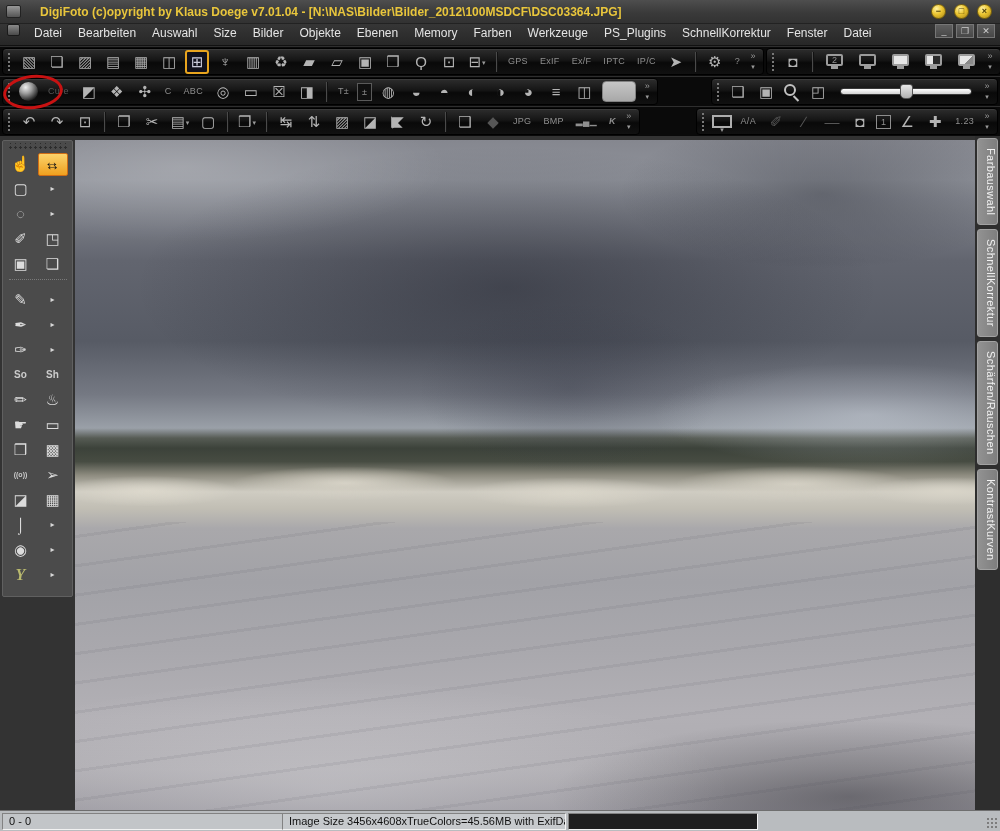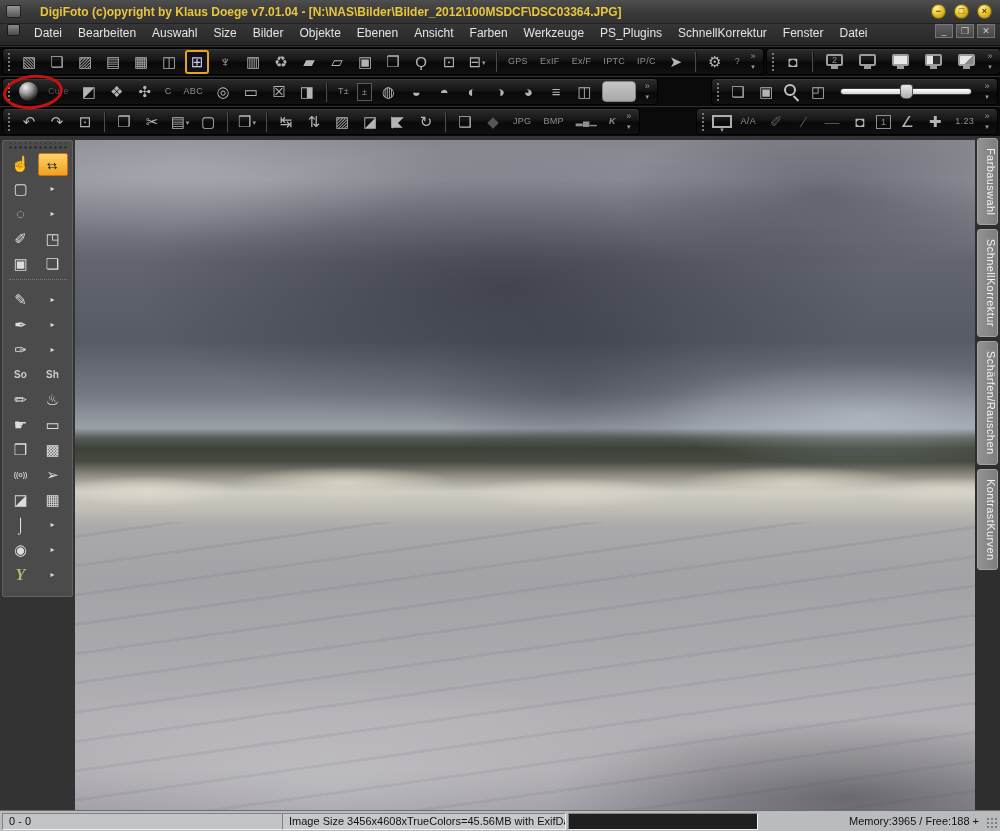--- a/index.html
+++ b/index.html
@@ -159,21 +159,21 @@
 <div class="menubar">
   <span class="doc-ico"></span>
   <span style="display:flex">
       <span class="menu-item">Datei</span>
       <span class="menu-item">Bearbeiten</span>
       <span class="menu-item">Auswahl</span>
       <span class="menu-item">Size</span>
       <span class="menu-item">Bilder</span>
       <span class="menu-item">Objekte</span>
       <span class="menu-item">Ebenen</span>
-      <span class="menu-item">Ansicht</span>
+      <span class="menu-item">Memory</span>
       <span class="menu-item">Farben</span>
       <span class="menu-item">Werkzeuge</span>
       <span class="menu-item">PS_Plugins</span>
       <span class="menu-item">SchnellKorrektur</span>
       <span class="menu-item">Fenster</span>
       <span class="menu-item">Datei</span>
     </span>
   <span class="mdi-btns">
     <span class="mdibtn">_</span>
     <span class="mdibtn">❐</span>
@@ -367,15 +367,14 @@
     <div class="vtab">SchnellKorrektur</div>
     <div class="vtab">Schärfen/Rauschen</div>
     <div class="vtab">KontrastKurven</div>
   </div>
 </div>
 
 <div class="statusbar">
   <span class="seg s1">0 - 0</span>
   <span class="seg s2">Image Size 3456x4608xTrueColors=45.56MB with ExifData</span>
   <span class="seg s3"></span>
-  <span class="seg s4">Memory:3965 / Free:188 +</span>
   <span class="sgrip"></span>
 </div>
 
 </body></html>

